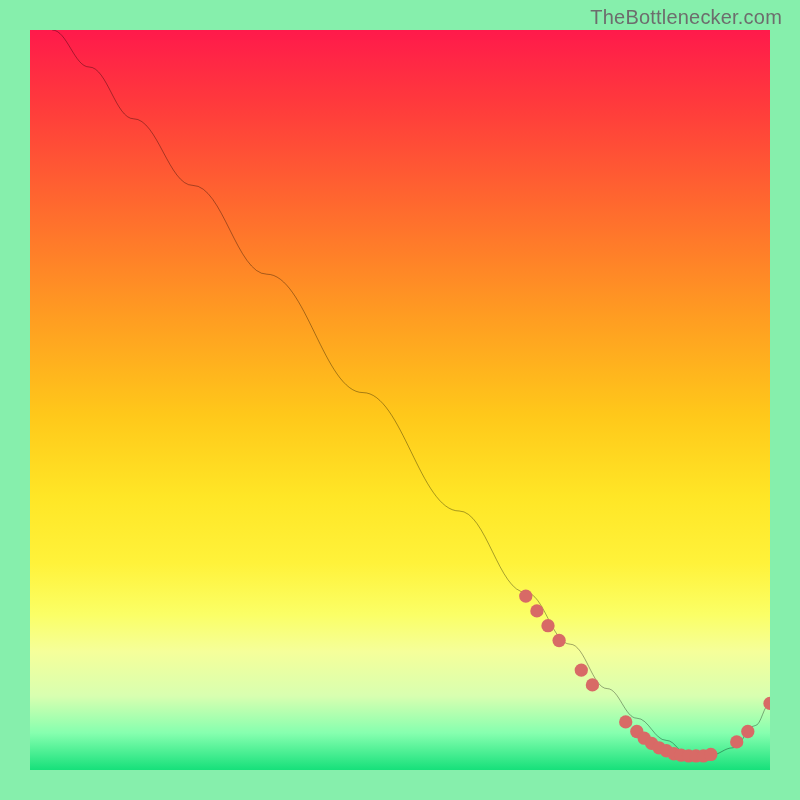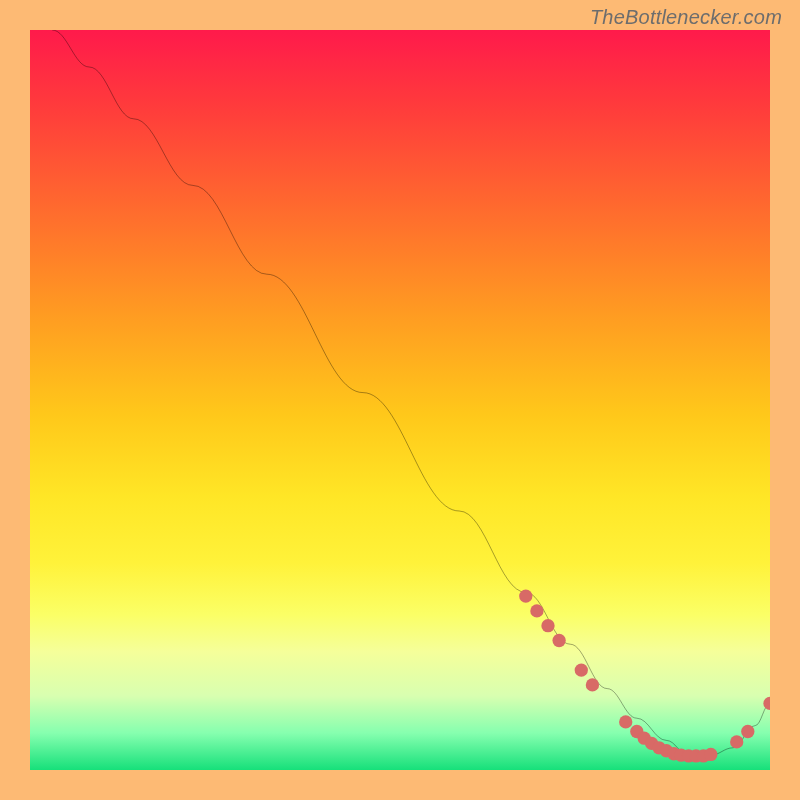--- a/index.html
+++ b/index.html
@@ -8,22 +8,21 @@
     width: 800px;
     height: 800px;
     background: #000;
     overflow: hidden;
     font-family: Arial, Helvetica, sans-serif;
   }
   .stage {
     position: relative;
     width: 800px;
     height: 800px;
-    background: #fdba74;
-    font-style: italic;
+    background: #86efac;
   }
   .plot {
     position: absolute;
     left: 30px;
     top: 30px;
     width: 740px;
     height: 740px;
   }
   .gradient {
     position: absolute;

